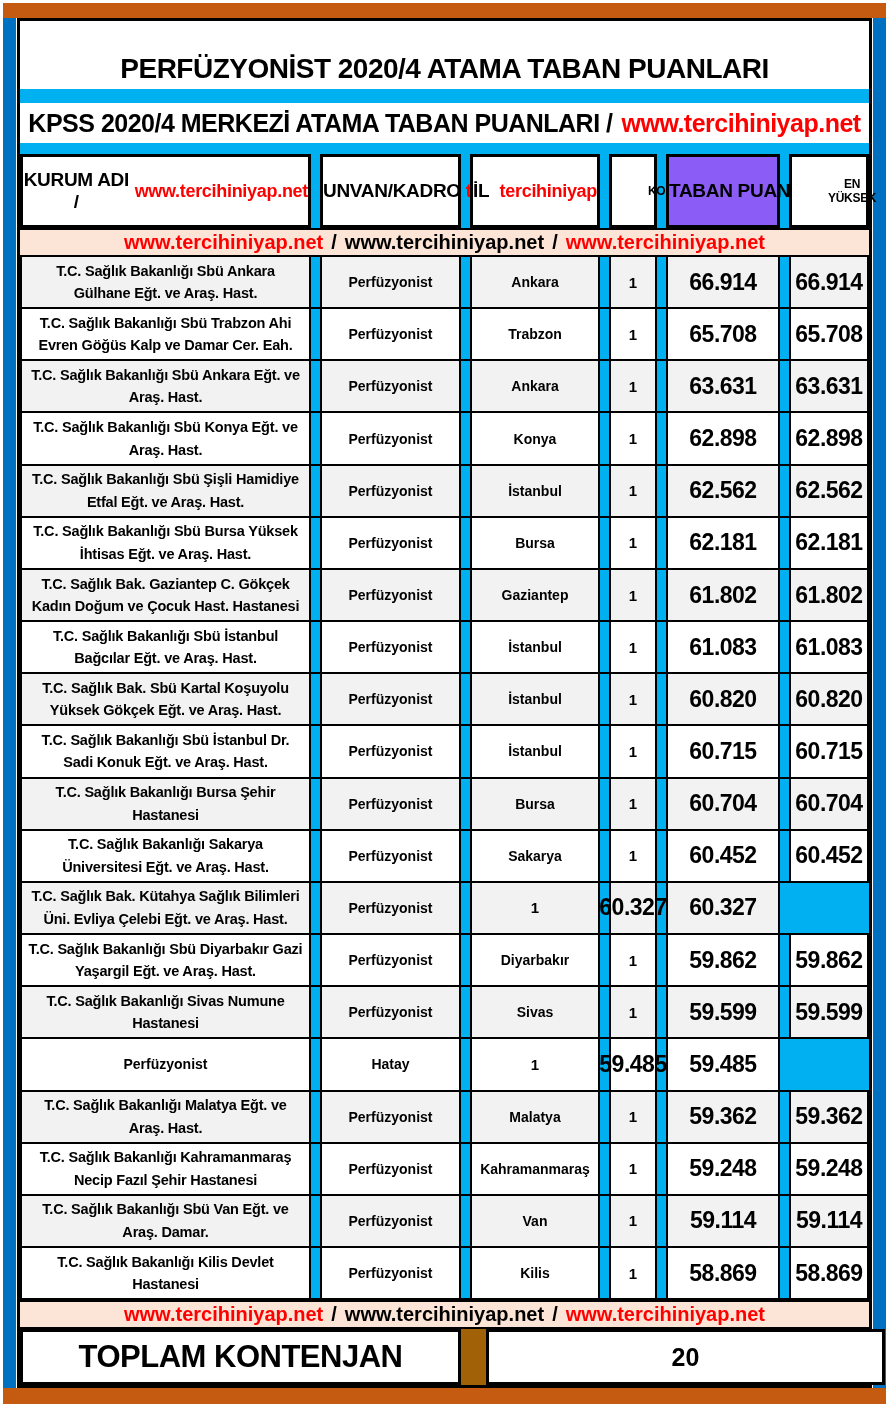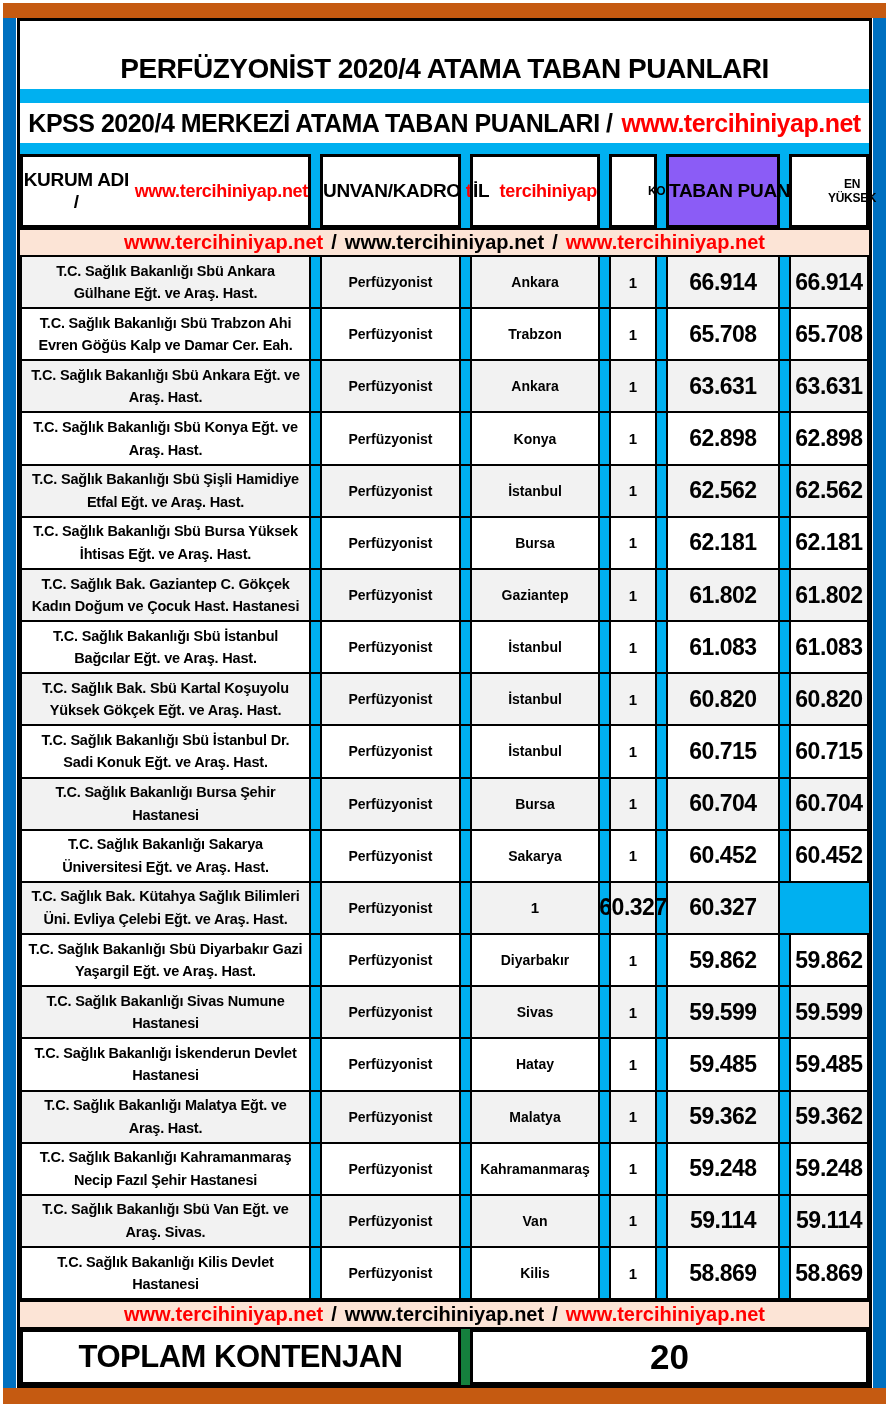--- a/index.html
+++ b/index.html
@@ -35,26 +35,26 @@
   .rows{flex:1;display:flex;flex-direction:column;}
   .row{flex:1;border-bottom:2px solid #000;box-sizing:border-box;}
   .cell{background:#fff;border-left:2px solid #000;border-right:2px solid #000;
         display:flex;align-items:center;justify-content:center;text-align:center;
         font-weight:700;color:#000;box-sizing:border-box;}
   .row.alt .cell{background:#F2F2F2;}
   .cell.inst{font-size:14.5px;line-height:1.55;padding:0 5px;letter-spacing:-0.2px;}
   .cell.mid{font-size:14px;}
   .cell.kont{font-size:15px;}
   .cell.score{font-size:23px;letter-spacing:-0.5px;}
-  .footer-row{height:56px;display:grid;grid-template-columns:441px 399px;column-gap:9px;
-              background:#15803d;}
+  .footer-row{height:56px;display:grid;grid-template-columns:441px 399px;column-gap:25px;
+              background:#a16207;}
   .fcell{background:#fff;border:3px solid #000;display:flex;align-items:center;justify-content:center;
          font-weight:700;box-sizing:border-box;}
   .fcell.label{font-size:31px;letter-spacing:-0.5px;}
-  .fcell.value{font-size:35px;}
+  .fcell.value{font-size:25px;}
 </style>
 </head>
 <body>
 
 <div class="page">
   <div class="brown-top"></div>
   <div class="blue-left"></div>
   <div class="blue-right"></div>
   <div class="brown-bottom"></div>
 
@@ -223,21 +223,20 @@
   </div>
         <div class="grid6 row alt">
     <div class="cell inst">T.C. Sağlık Bakanlığı Sivas Numune Hastanesi</div>
     <div class="cell mid">Perfüzyonist</div>
     <div class="cell mid">Sivas</div>
     <div class="cell kont">1</div>
     <div class="cell score">59.599</div>
     <div class="cell score">59.599</div>
   </div>
         <div class="grid6 row">
-    <div class="cell inst">T.C. Sağlık Bakanlığı İskenderun Devlet Hastanesi</div>
     <div class="cell mid">Perfüzyonist</div>
     <div class="cell mid">Hatay</div>
     <div class="cell kont">1</div>
     <div class="cell score">59.485</div>
     <div class="cell score">59.485</div>
   </div>
         <div class="grid6 row alt">
     <div class="cell inst">T.C. Sağlık Bakanlığı Malatya Eğt. ve Araş. Hast.</div>
     <div class="cell mid">Perfüzyonist</div>
     <div class="cell mid">Malatya</div>
@@ -247,21 +246,21 @@
   </div>
         <div class="grid6 row">
     <div class="cell inst">T.C. Sağlık Bakanlığı Kahramanmaraş Necip Fazıl Şehir Hastanesi</div>
     <div class="cell mid">Perfüzyonist</div>
     <div class="cell mid">Kahramanmaraş</div>
     <div class="cell kont">1</div>
     <div class="cell score">59.248</div>
     <div class="cell score">59.248</div>
   </div>
         <div class="grid6 row alt">
-    <div class="cell inst">T.C. Sağlık Bakanlığı Sbü Van Eğt. ve Araş. Sivas.</div>
+    <div class="cell inst">T.C. Sağlık Bakanlığı Sbü Van Eğt. ve Araş. Damar.</div>
     <div class="cell mid">Perfüzyonist</div>
     <div class="cell mid">Van</div>
     <div class="cell kont">1</div>
     <div class="cell score">59.114</div>
     <div class="cell score">59.114</div>
   </div>
         <div class="grid6 row">
     <div class="cell inst">T.C. Sağlık Bakanlığı Kilis Devlet Hastanesi</div>
     <div class="cell mid">Perfüzyonist</div>
     <div class="cell mid">Kilis</div>

